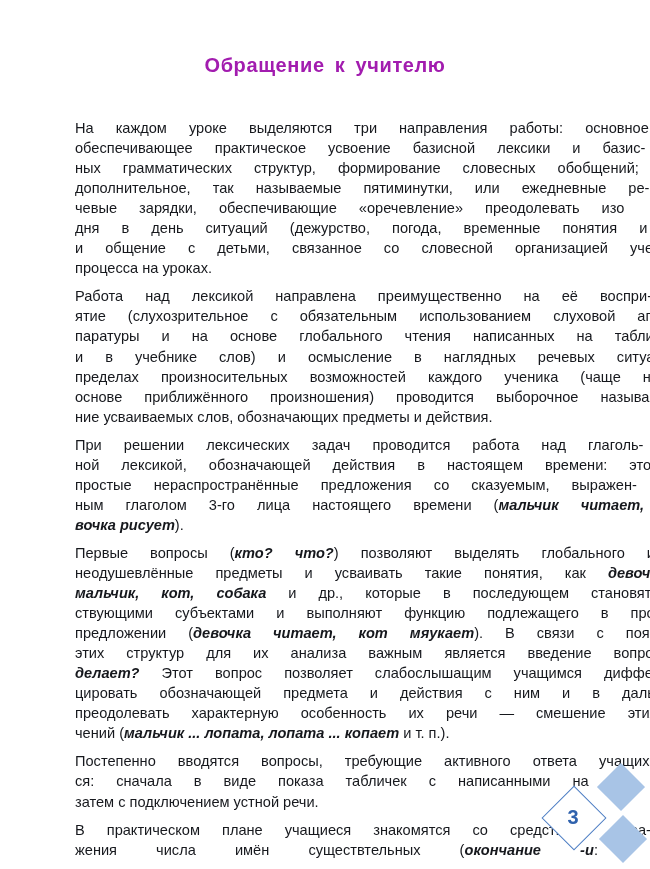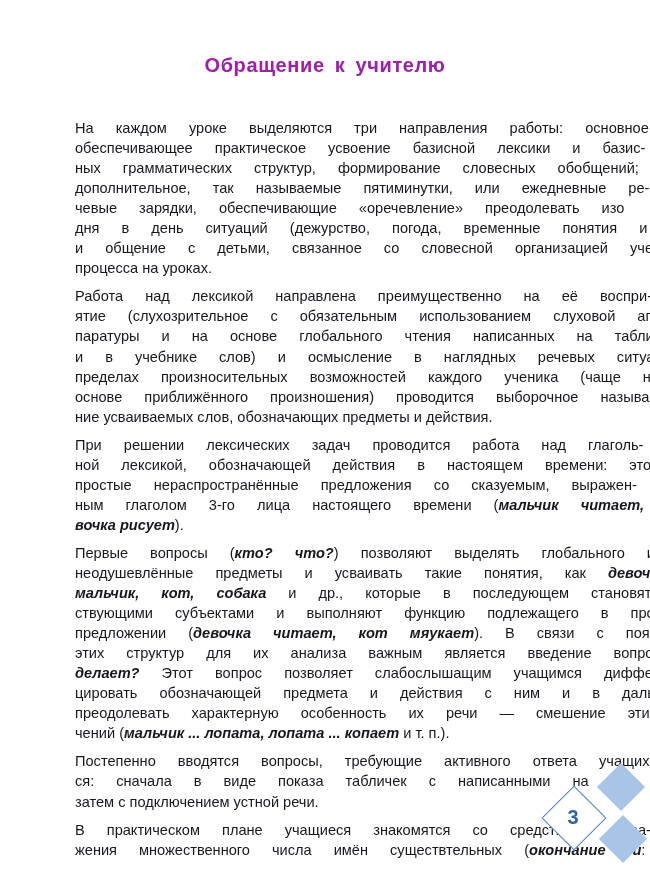--- a/index.html
+++ b/index.html
@@ -160,21 +160,21 @@
     </p>
 
     <p class="para">
       <span class="just-line"><span style="width:22px"></span><span>Постепенно</span><span>вводятся</span><span>вопросы,</span><span>требующие</span><span>активного</span><span>ответа</span><span>учащих-</span></span>
       <span class="just-line"><span>ся:</span><span>сначала</span><span>в</span><span>виде</span><span>показа</span><span>табличек</span><span>с</span><span>написанными</span><span>на</span><span>них</span><span>словами,</span></span>
       <span class="flat-line">затем с подключением устной речи.</span>
     </p>
 
     <p class="para">
       <span class="just-line"><span style="width:22px"></span><span>В</span><span>практическом</span><span>плане</span><span>учащиеся</span><span>знакомятся</span><span>со</span><span>средствами</span><span>выра-</span></span>
-      <span class="just-line"><span>жения</span><span>множественного</span><span>числа</span><span>имён</span><span>существтельных</span><span>(<i>окончание</i></span><span><span class="bi">-и</span>:</span></span>
+      <span class="just-line"><span>жения</span><span>числа</span><span>имён</span><span>существтельных</span><span>(<i>окончание</i></span><span><span class="bi">-и</span>:</span></span>
     </p>
 
   </div>
 
   <div class="page-deco">
     <div class="deco-diamond-filled deco-d1"></div>
     <div class="deco-diamond-filled deco-d2"></div>
     <div class="deco-outline"></div>
     <div class="page-num">3</div>
   </div>

